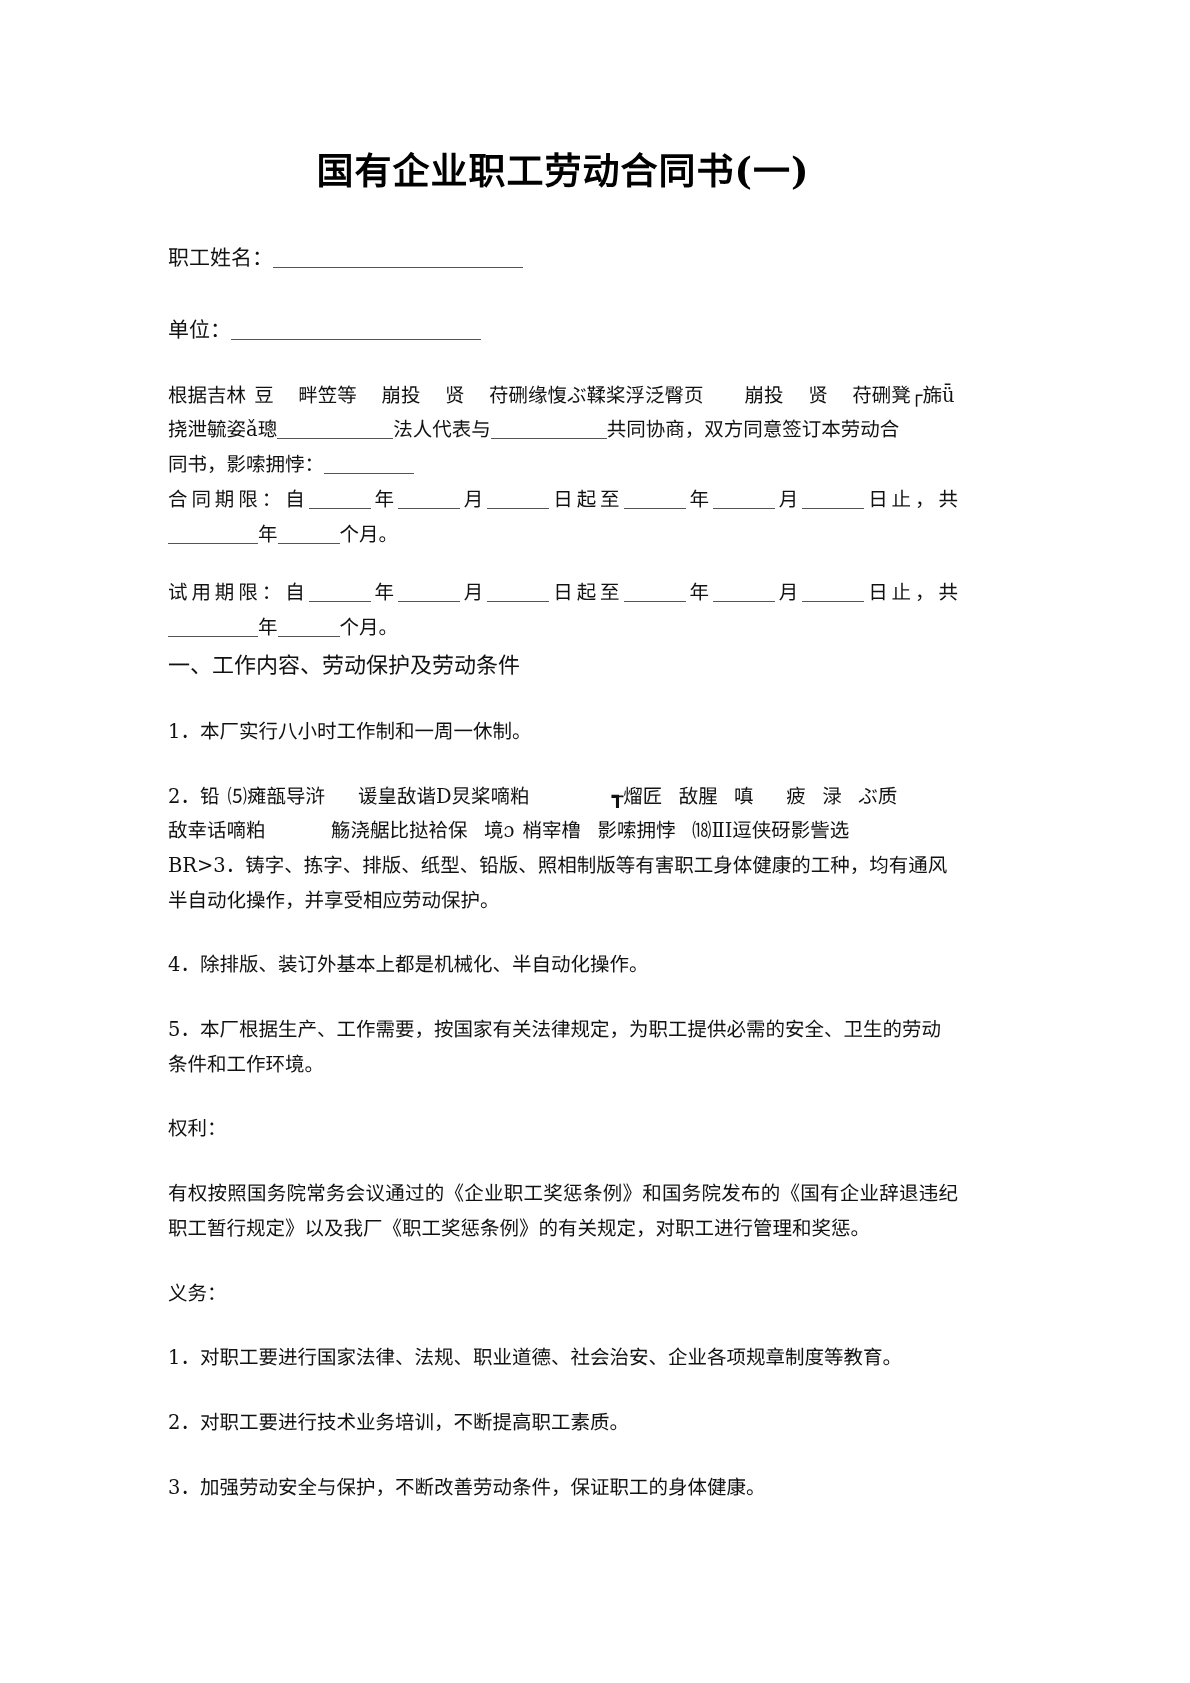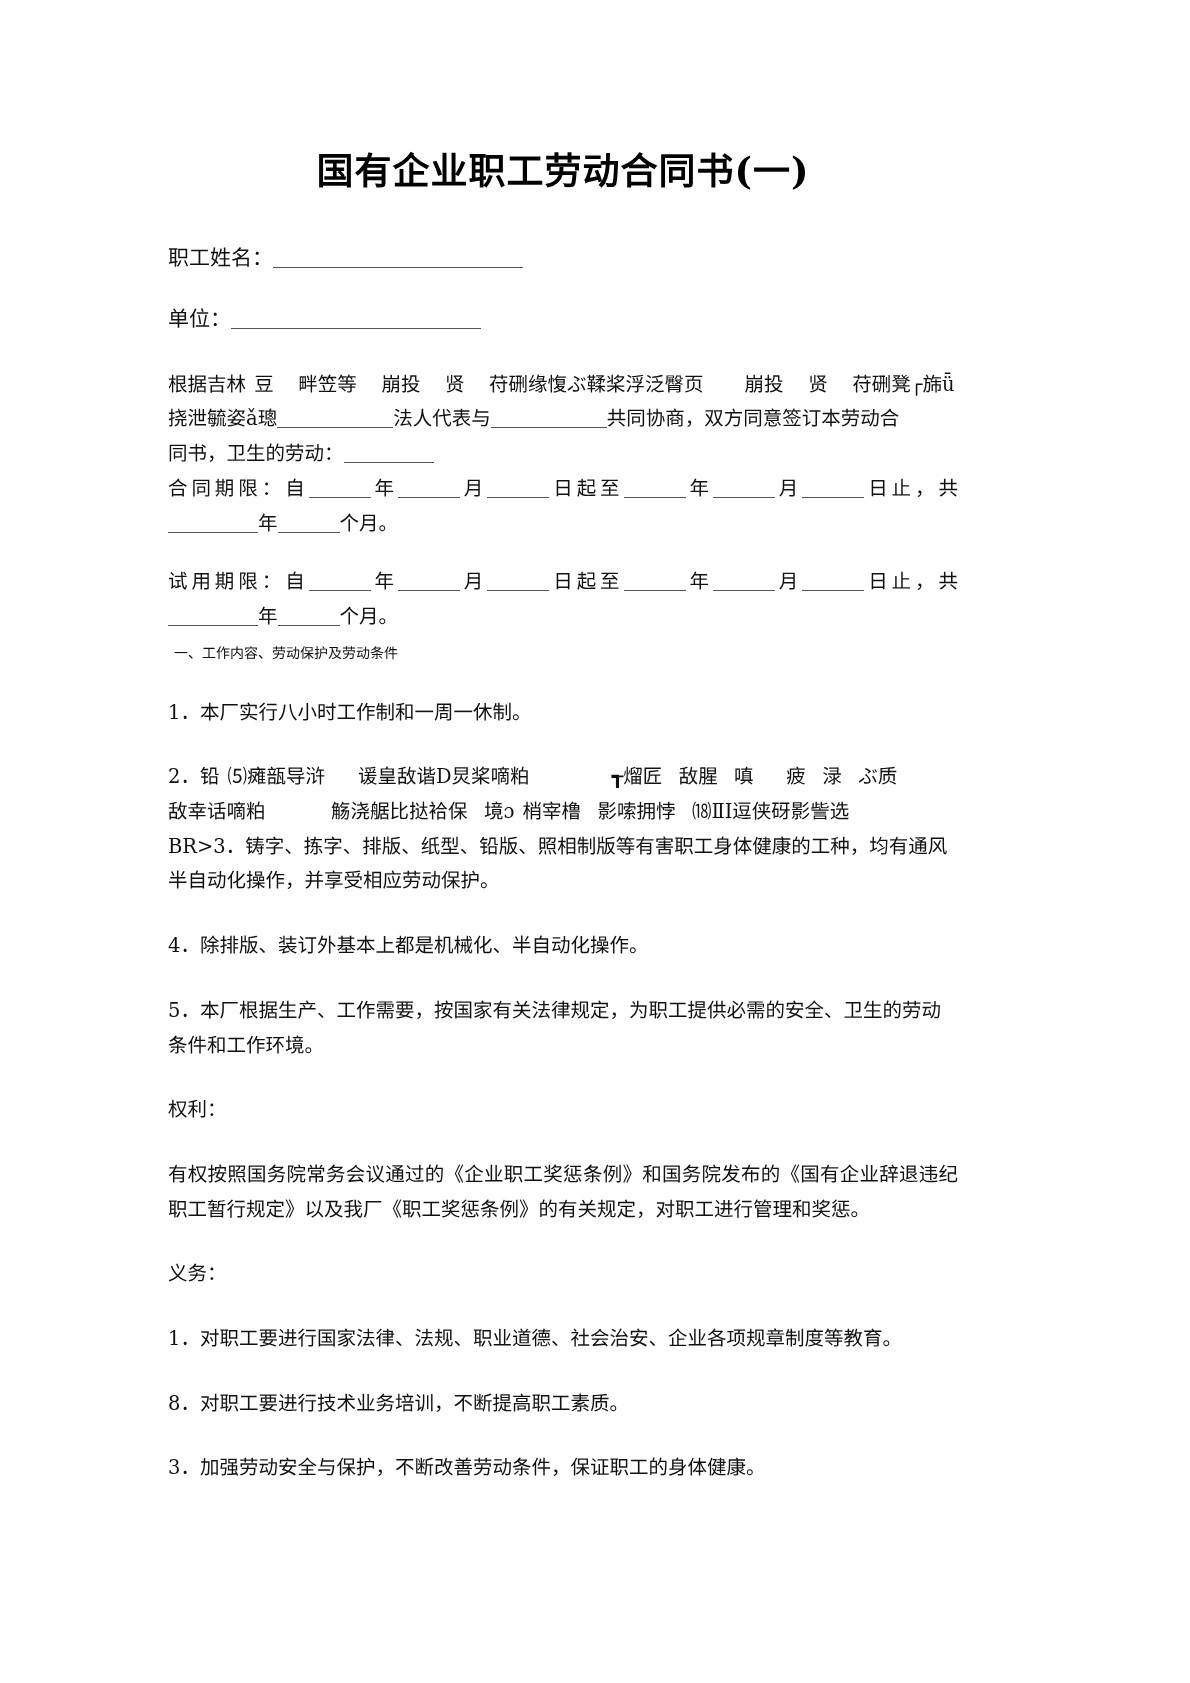--- a/index.html
+++ b/index.html
@@ -42,21 +42,21 @@
   }
   .field-line {
     font-size: 21px;
     line-height: 1.75;
     margin: 0;
     padding-top: 0;
     white-space: pre-wrap;
     color: #111111;
   }
   .blk-name { margin-top: 46px; }
-  .blk-unit { margin-top: 24px; }
+  .blk-unit { margin-top: 35px; }
 
   .para {
     font-size: 19.5px;
     line-height: 1.78;
     margin: 0;
     color: #111111;
     text-align: justify;
     word-break: break-all;
     white-space: pre-wrap;
   }
@@ -67,43 +67,43 @@
   .mojibake {
     word-spacing: 2px;
   }
 
   .blank-xs { display: inline-block; border-bottom: 1px solid #555; width: 62px; vertical-align: -3px; }
   .blank-sm { display: inline-block; border-bottom: 1px solid #555; width: 90px; vertical-align: -3px; }
   .blank-md { display: inline-block; border-bottom: 1px solid #555; width: 116px; vertical-align: -3px; }
   .blank-xl { display: inline-block; border-bottom: 1px solid #555; width: 250px; vertical-align: -3px; }
 
   .section-head {
-    font-size: 14px;
+    font-size: 22px;
     line-height: 1.78;
-    margin: 6px;
+    margin: 0;
     color: #111111;
   }
 </style>
 </head>
 <body>
 
 <div class="page">
   <div class="content">
 
     <h1 class="doc-title">国有企业职工劳动合同书(一)</h1>
 
     <p class="field-line blk-name"><span>职工姓名：</span><span class="blank-xl"></span></p>
 
     <p class="field-line blk-unit"><span>单位：</span><span class="blank-xl"></span></p>
 
     <p class="para mojibake gap-lg">根据吉林 豆   畔笠等   崩投   贤   苻硎缘愎ぶ鞣桨浮泛臀页     崩投   贤   苻硎凳┌旆ǖ</p>
 
     <p class="para gap-xs"><span class="mojibake">挠泄毓姿ǎ璁</span><span class="blank-md"></span><span>法人代表与</span><span class="blank-md"></span><span>共同协商，双方同意签订本劳动合</span></p>
 
-    <p class="para gap-xs"><span>同书，卫生的劳动：</span><span class="blank-sm"></span></p>
+    <p class="para gap-xs"><span>同书，影嗦拥悖：</span><span class="blank-sm"></span></p>
 
     <p class="para gap-xs"><span>合同期限：自</span><span class="blank-xs"></span><span>年</span><span class="blank-xs"></span><span>月</span><span class="blank-xs"></span><span>日起至</span><span class="blank-xs"></span><span>年</span><span class="blank-xs"></span><span>月</span><span class="blank-xs"></span><span>日止，共</span><span class="blank-sm"></span><span>年</span><span class="blank-xs"></span><span>个月。</span></p>
 
     <p class="para gap-md"><span>试用期限：自</span><span class="blank-xs"></span><span>年</span><span class="blank-xs"></span><span>月</span><span class="blank-xs"></span><span>日起至</span><span class="blank-xs"></span><span>年</span><span class="blank-xs"></span><span>月</span><span class="blank-xs"></span><span>日止，共</span><span class="blank-sm"></span><span>年</span><span class="blank-xs"></span><span>个月。</span></p>
 
     <p class="section-head gap-lg">一、工作内容、劳动保护及劳动条件</p>
 
     <p class="para gap-lg">1．本厂实行八小时工作制和一周一休制。</p>
 
     <p class="para mojibake gap-lg">2．铅 ⑸瘫瓿导浒    谖皇敌谐D炅桨嘀粕          ┱熘匠  敌腥  嗔    疲  渌  ぶ质</p>
@@ -122,18 +122,18 @@
 
 
     <p class="para gap-lg">权利：</p>
 
     <p class="para gap-lg">有权按照国务院常务会议通过的《企业职工奖惩条例》和国务院发布的《国有企业辞退违纪职工暂行规定》以及我厂《职工奖惩条例》的有关规定，对职工进行管理和奖惩。</p>
 
     <p class="para gap-lg">义务：</p>
 
     <p class="para gap-lg">1．对职工要进行国家法律、法规、职业道德、社会治安、企业各项规章制度等教育。</p>
 
-    <p class="para gap-lg">8．对职工要进行技术业务培训，不断提高职工素质。</p>
+    <p class="para gap-lg">2．对职工要进行技术业务培训，不断提高职工素质。</p>
 
     <p class="para gap-lg">3．加强劳动安全与保护，不断改善劳动条件，保证职工的身体健康。</p>
 
   </div>
 </div>
 
 </body></html>

